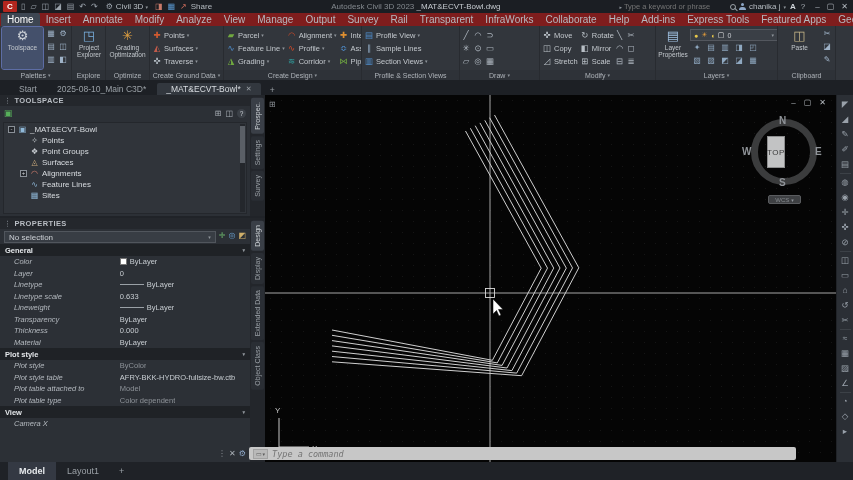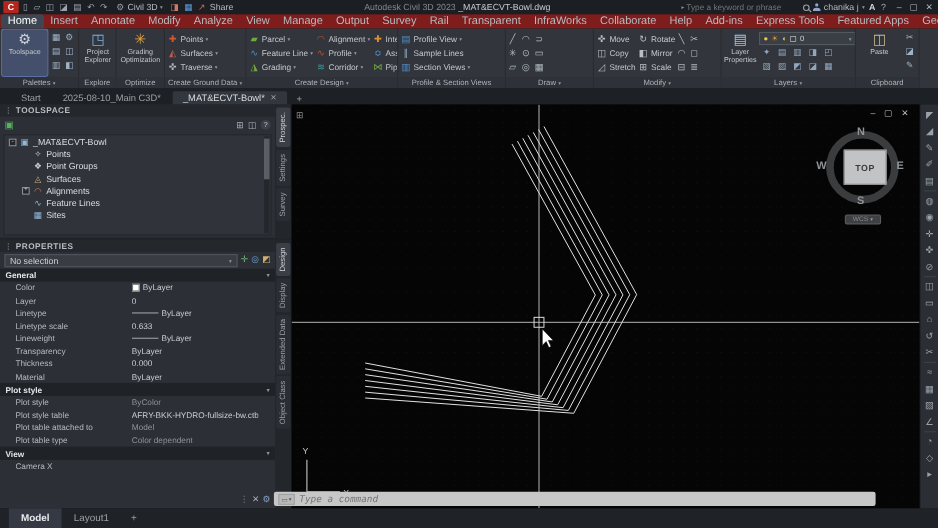--- a/index.html
+++ b/index.html
@@ -110,37 +110,37 @@
   .selbox { flex:1; height:12px; background:#383d44; border:1px solid #51565d; font-size:8px;
     padding:0 4px; display:flex; align-items:center; color:#cdd1d6; }
   .selbox .caret { margin-left:auto; }
   .sel-ico { font-size:8px; }
   .psec { flex:0 0 auto; }
   .psec-h { height:12px; background:#1f2226; display:flex; align-items:center; padding:0 5px;
     font-size:7.5px; font-weight:bold; color:#e4e7ea; }
   .psec-h .caret { margin-left:auto; }
   .prow { height:11.5px; display:flex; align-items:center; font-size:7.5px; color:#b4b9bf;
     padding:0 6px 0 14px; white-space:nowrap; overflow:hidden; }
-  .prow .lab { flex:0 0 46%; overflow:hidden; }
+  .prow .lab { flex:0 0 46%; overflow:hidden;font-style:italic; }
   .prow .val { color:#c8cdd2; display:flex; align-items:center; gap:3px; overflow:hidden; }
   .prow .val.dim { color:#8d9298; }
   .swatch { width:7px; height:7px; background:#fff; border:1px solid #777; flex:0 0 auto; }
   .lineseg { display:inline-block; width:24px; height:1px; background:#9aa0a6; }
 
   
   .canvas-wrap { position:relative; width:571px; background:#050505; overflow:hidden; flex:0 0 auto;
     background-image:radial-gradient(#151515 0.6px, transparent 0.7px); background-size:11px 11px; }
   .vp-ico { position:absolute; left:4px; top:5px; color:#8b9197; font-size:8px; z-index:3; }
   .vp-winbtns { position:absolute; right:10px; top:3px; display:flex; gap:8px; color:#b8bdc2;
     font-size:8px; z-index:3; }
   .compass { position:absolute; left:486px; top:24px; width:66px; height:66px; z-index:3; }
   .c-ring { position:absolute; left:0; top:0; width:66px; height:66px; border-radius:50%;
     border:7px solid #3b3c3d; }
-  .c-top { position:absolute; left:16px; top:17px; width:39px; height:32px; background:#c2c3c4;
-    border:1px solid #8d8e8f; color:#3a3a3a; font-size:8px; font-weight:bold;
+  .c-top { position:absolute; left:16px; top:17px; width:18px; height:32px; background:#c2c3c4;
+    border:1px solid #8d8e8f; color:#3a3a3a; font-size:8px; font-weight:normal;
     display:flex; align-items:center; justify-content:center; letter-spacing:.5px; }
   .c-n,.c-s,.c-e,.c-w { position:absolute; color:#909499; font-weight:bold; font-size:10px; z-index:4; }
   .c-n { left:28px; top:-4px; } .c-s { left:28px; top:58px; }
   .c-w { left:-9px; top:27px; } .c-e { left:64px; top:27px; }
   .wcs { position:absolute; left:503px; top:100px; width:33px; height:9px; background:#3e4043;
     border:1px solid #5a5c5f; border-radius:2px; color:#84888d; font-size:6px;
     display:flex; align-items:center; justify-content:center; gap:2px; z-index:3; }
 
   
   .rtbar { width:17px; background:#2b2f35; border-left:1px solid #202328; display:flex;

